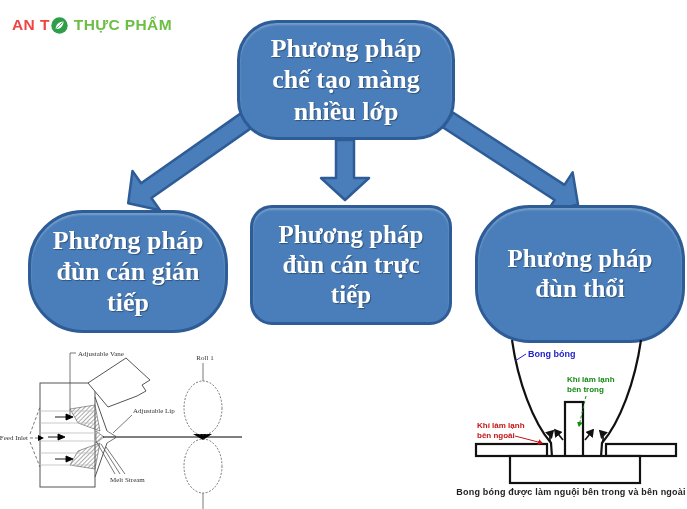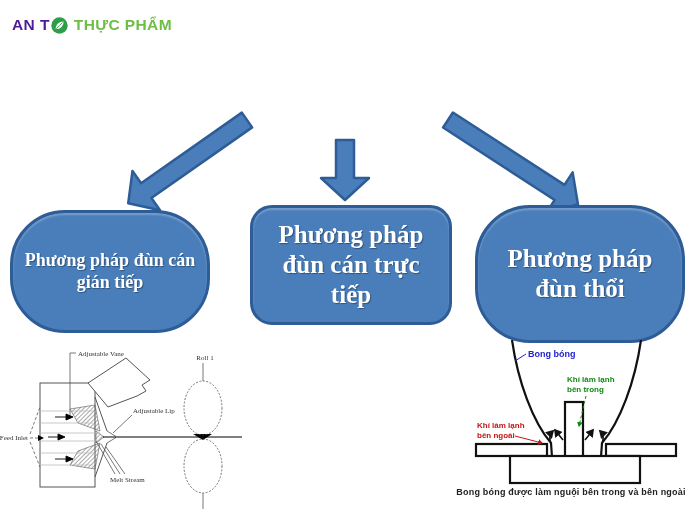--- a/index.html
+++ b/index.html
@@ -2,34 +2,34 @@
 <html><head>
 <meta charset="utf-8">
 <style>
   html,body{margin:0;padding:0;background:#fff;}
   .canvas{position:relative;width:687px;height:509px;background:#fff;overflow:hidden;
           font-family:"Liberation Sans",sans-serif;}
 
   
   .logo{position:absolute;left:12px;top:16px;display:flex;align-items:center;
         font-weight:bold;font-size:15.5px;letter-spacing:.4px;white-space:nowrap;}
-  .logo .orange{color:#4c1d95;}
+  .logo .orange{color:#ef4444;}
   .logo .green{color:#6CBE45;margin-left:5px;}
   .logo .leaf{display:inline-block;width:17px;height:17px;margin:0 1px;vertical-align:-2px;}
 
   
   .fbox{position:absolute;z-index:2;background:#4A7EBA;border:3px solid #2E5C97;
         color:#fff;font-family:"Liberation Serif",serif;font-weight:bold;
         display:flex;align-items:center;justify-content:center;text-align:center;
         line-height:1.2;text-shadow:1px 1px 1px rgba(0,0,0,.35);
         box-shadow:inset 0 2px 2px rgba(255,255,255,.25);}
   #box-root{left:237px;top:20px;width:218px;height:120px;border-radius:40px;
             font-size:26px;padding:0 14px;box-sizing:border-box;}
-  #box-c1{left:10px;top:210px;width:200px;height:123px;border-radius:55px;
-          font-size:18px;padding:0 8px;box-sizing:border-box;}
+  #box-c1{left:28px;top:210px;width:200px;height:123px;border-radius:55px;
+          font-size:26px;padding:0 8px;box-sizing:border-box;}
   #box-c2{left:250px;top:205px;width:202px;height:120px;border-radius:22px;
           font-size:25px;padding:0 8px;box-sizing:border-box;}
   #box-c3{left:475px;top:205px;width:210px;height:138px;border-radius:55px;
           font-size:25px;padding:0 8px;box-sizing:border-box;}
 
   .layer{position:absolute;left:0;top:0;z-index:1;}
   .figure{position:absolute;z-index:2;}
 
   .fig-caption{position:absolute;left:452px;top:487px;width:238px;text-align:center;
                font-size:9px;font-weight:bold;color:#222;letter-spacing:.2px;z-index:2;}
@@ -52,20 +52,21 @@
   </div>
 
   <svg class="layer" width="687" height="509" viewBox="0 0 687 509">
     <g fill="#4A7EBA" stroke="#2E5C97" stroke-width="2.5" stroke-linejoin="round">
       <polygon points="-9,0 9,0 9,123 24,123 0,145 -24,123 -9,123" transform="translate(247,120) rotate(55)"></polygon>
       <polygon points="-9,0 9,0 9,38 24,38 0,60 -24,38 -9,38" transform="translate(345,140)"></polygon>
       <polygon points="-9,0 9,0 9,133 24,133 0,155 -24,133 -9,133" transform="translate(448,120) rotate(-57)"></polygon>
     </g>
   </svg>
 
+  <div class="fbox" id="box-root">Phương pháp chế tạo màng nhiều lớp</div>
   <div class="fbox" id="box-c1">Phương pháp đùn cán gián tiếp</div>
   <div class="fbox" id="box-c2">Phương pháp đùn cán trực tiếp</div>
   <div class="fbox" id="box-c3">Phương pháp đùn thổi</div>
 
   <svg class="figure" style="left:0;top:343px" width="245" height="166" viewBox="0 0 245 166" font-family="Liberation Serif,serif" font-size="7" fill="#333">
     <defs>
       <pattern id="hatch" width="3" height="3" patternUnits="userSpaceOnUse" patternTransform="rotate(45)">
         <line x1="0" y1="0" x2="0" y2="3" stroke="#555" stroke-width="1"></line>
       </pattern>
     </defs>

